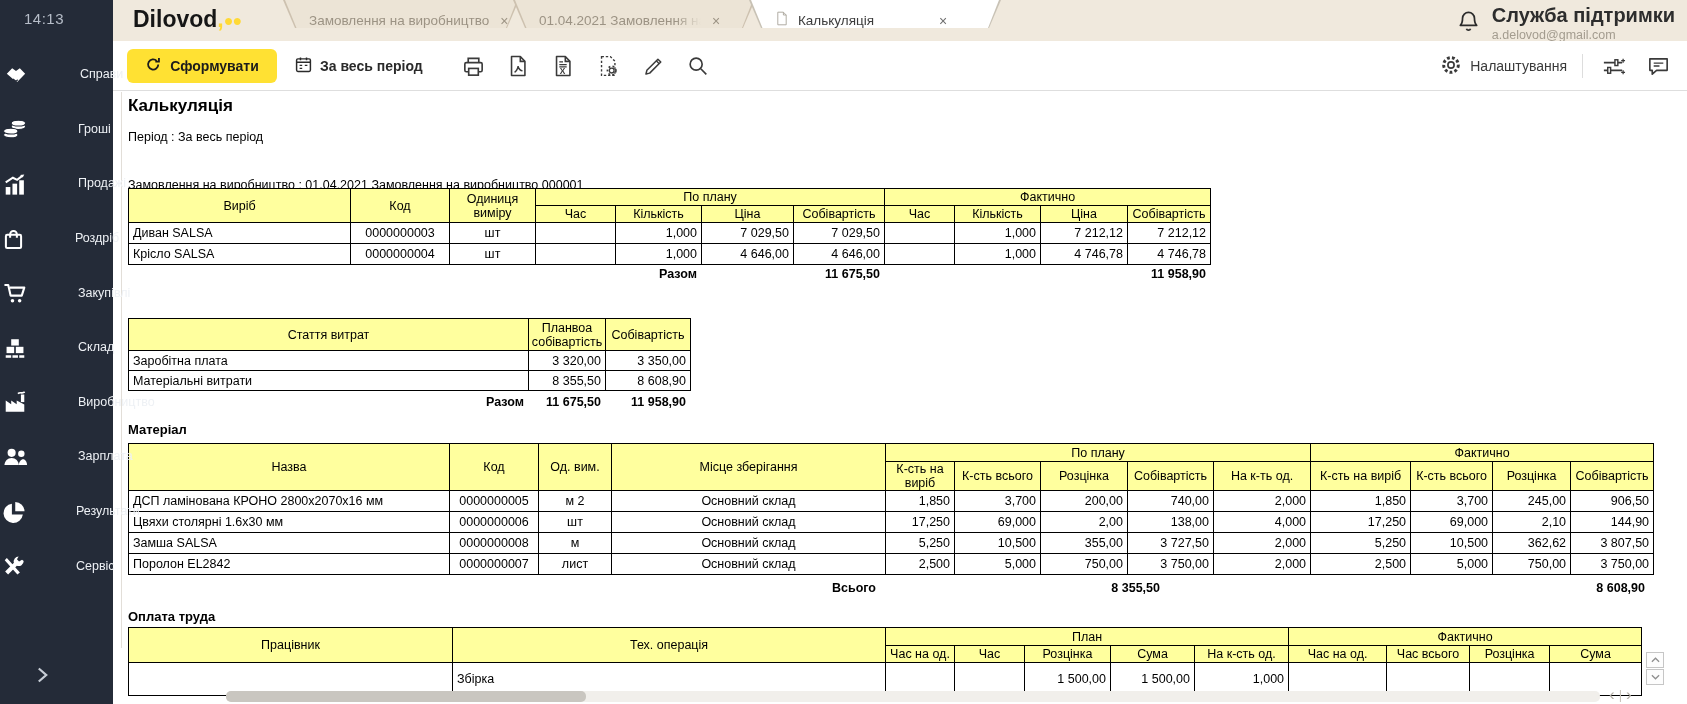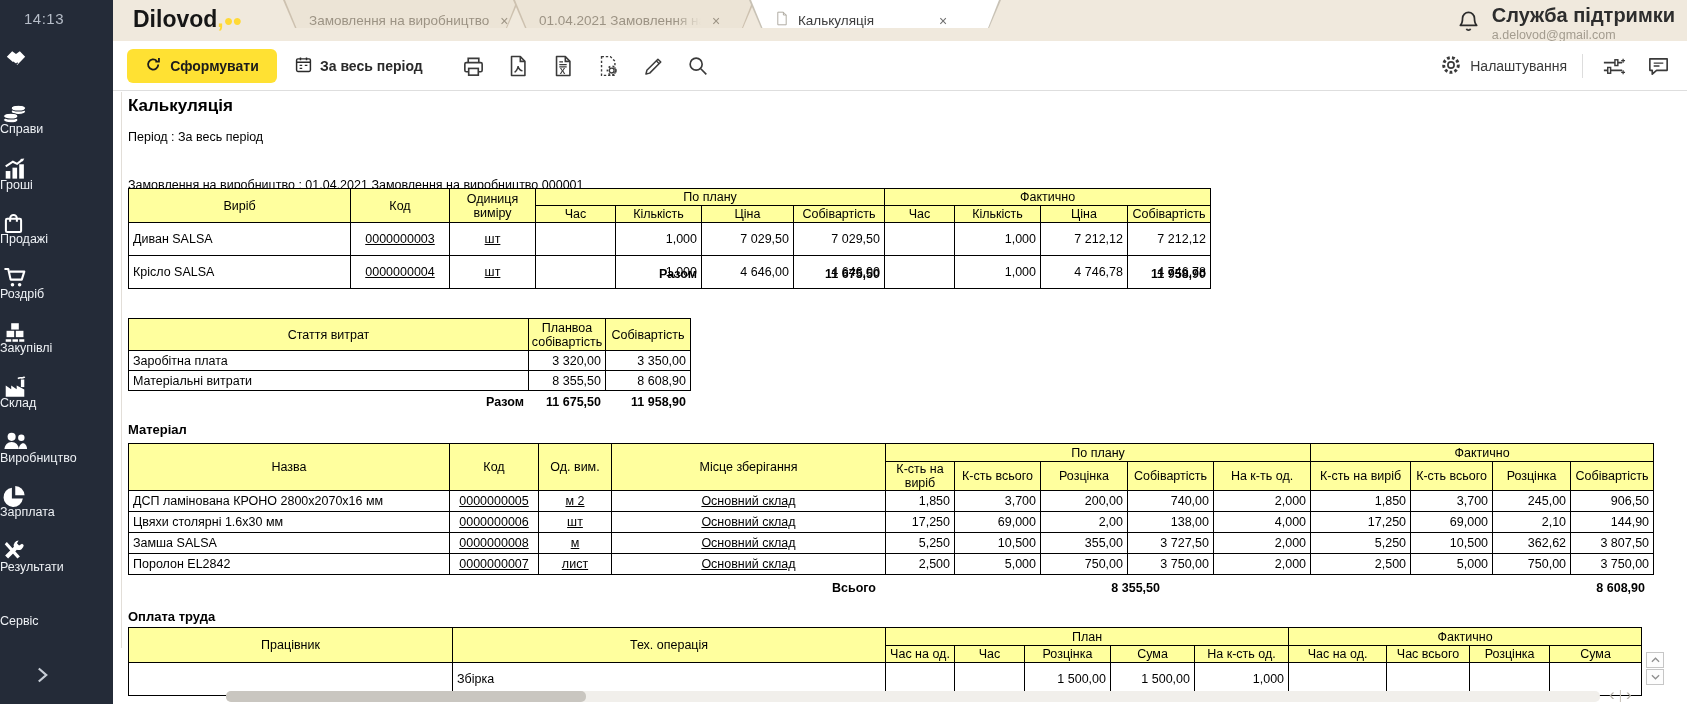--- a/index.html
+++ b/index.html
@@ -5,21 +5,21 @@
   * { box-sizing: border-box; }
   html,body { margin:0; padding:0; }
   body {
     width:1687px; height:704px; overflow:hidden; position:relative;
     font-family:"Liberation Sans", sans-serif; background:#fff;
   }
   
   .sidebar { position:absolute; left:0; top:0; width:113px; height:704px; background:#242B38; z-index:6; }
   .side-time { position:absolute; top:10px; left:24px; font-size:15px; color:#b6bdc8; letter-spacing:.5px; }
   .side-nav { position:absolute; top:46px; left:0; right:0; display:flex; flex-direction:column; }
-  .side-item { height:54.6px; display:flex; flex-direction:column; align-items:flex-start; cursor:pointer;gap:48px; }
+  .side-item { height:54.6px; display:flex; flex-direction:row; align-items:center; cursor:pointer;gap:48px; }
   .side-icon { height:31px; display:flex; align-items:flex-end; justify-content:center; }
   .side-label { font-size:12.5px; color:#eef1f5; margin-top:2px; }
   .side-expand { position:absolute; bottom:16px; left:36px; cursor:pointer; }
   
   .main { position:absolute; left:113px; top:0; width:1574px; height:704px; }
   .tabbar { position:absolute; top:0; left:0; right:0; height:41px; background:#F0E9DD; }
   .logo { position:absolute; left:20px; top:6px; font-size:23px; font-weight:bold; color:#161616; }
   .logo-accent { color:#FFD935; }
   .logo-dots { color:#FFD935; font-size:16px; letter-spacing:-1px; vertical-align:1px; }
   .tabs { position:absolute; left:170px; top:0; height:41px; display:flex; }
@@ -56,22 +56,22 @@
   .content { position:absolute; top:91px; left:0; width:1574px; height:613px; background:#fff; }
   .page-edge { position:absolute; left:8px; top:1px; height:556px; width:1px; background:#e2ded8; }
   .report-title { position:absolute; left:15px; top:5px; font-size:17px; font-weight:bold; color:#000; }
   .meta { position:absolute; left:15px; font-size:12.5px; color:#000; }
   .section-label { position:absolute; left:15px; font-size:13px; font-weight:bold; color:#000; }
   table { border-collapse:collapse; table-layout:fixed; position:absolute; font-size:12.5px; color:#000; }
   th, td { border:1px solid #000; overflow:hidden; }
   th { background:#FFFF9E; font-weight:normal; text-align:center; white-space:normal; line-height:1.12; padding:0 2px; }
   td { padding:1px 4px; white-space:nowrap; }
   td.num { text-align:right; }
-  td.ctr { text-align:center;text-decoration:underline; }
-  #t1 td { height:33px; } #t1 tr.h th { height:17px; }
+  td.ctr { text-align:center; }
+  #t1 td { height:21px; } #t1 tr.h th { height:17px; }
   #t2 td { height:20px; } #t2 th { height:32px; }
   #t3 td { height:21px; } #t3 tr.h1 th { height:18px; } #t3 tr.h2 th { height:29px; }
   #t4 td { height:33px; } #t4 tr.h1 th { height:18px; } #t4 tr.h2 th { height:17px; }
   #t1 { left:15px; top:97px; width:1082px; }
   #t2 { left:15px; top:227px; width:562px; }
   #t3 { left:15px; top:352px; width:1525px; }
   #t4 { left:15px; top:536px; width:1513px; }
   .totals-row { position:absolute; left:15px; height:16px; font-size:12.5px; font-weight:bold; }
   .totals-row span { position:absolute; width:160px; text-align:right; white-space:nowrap; }
   

